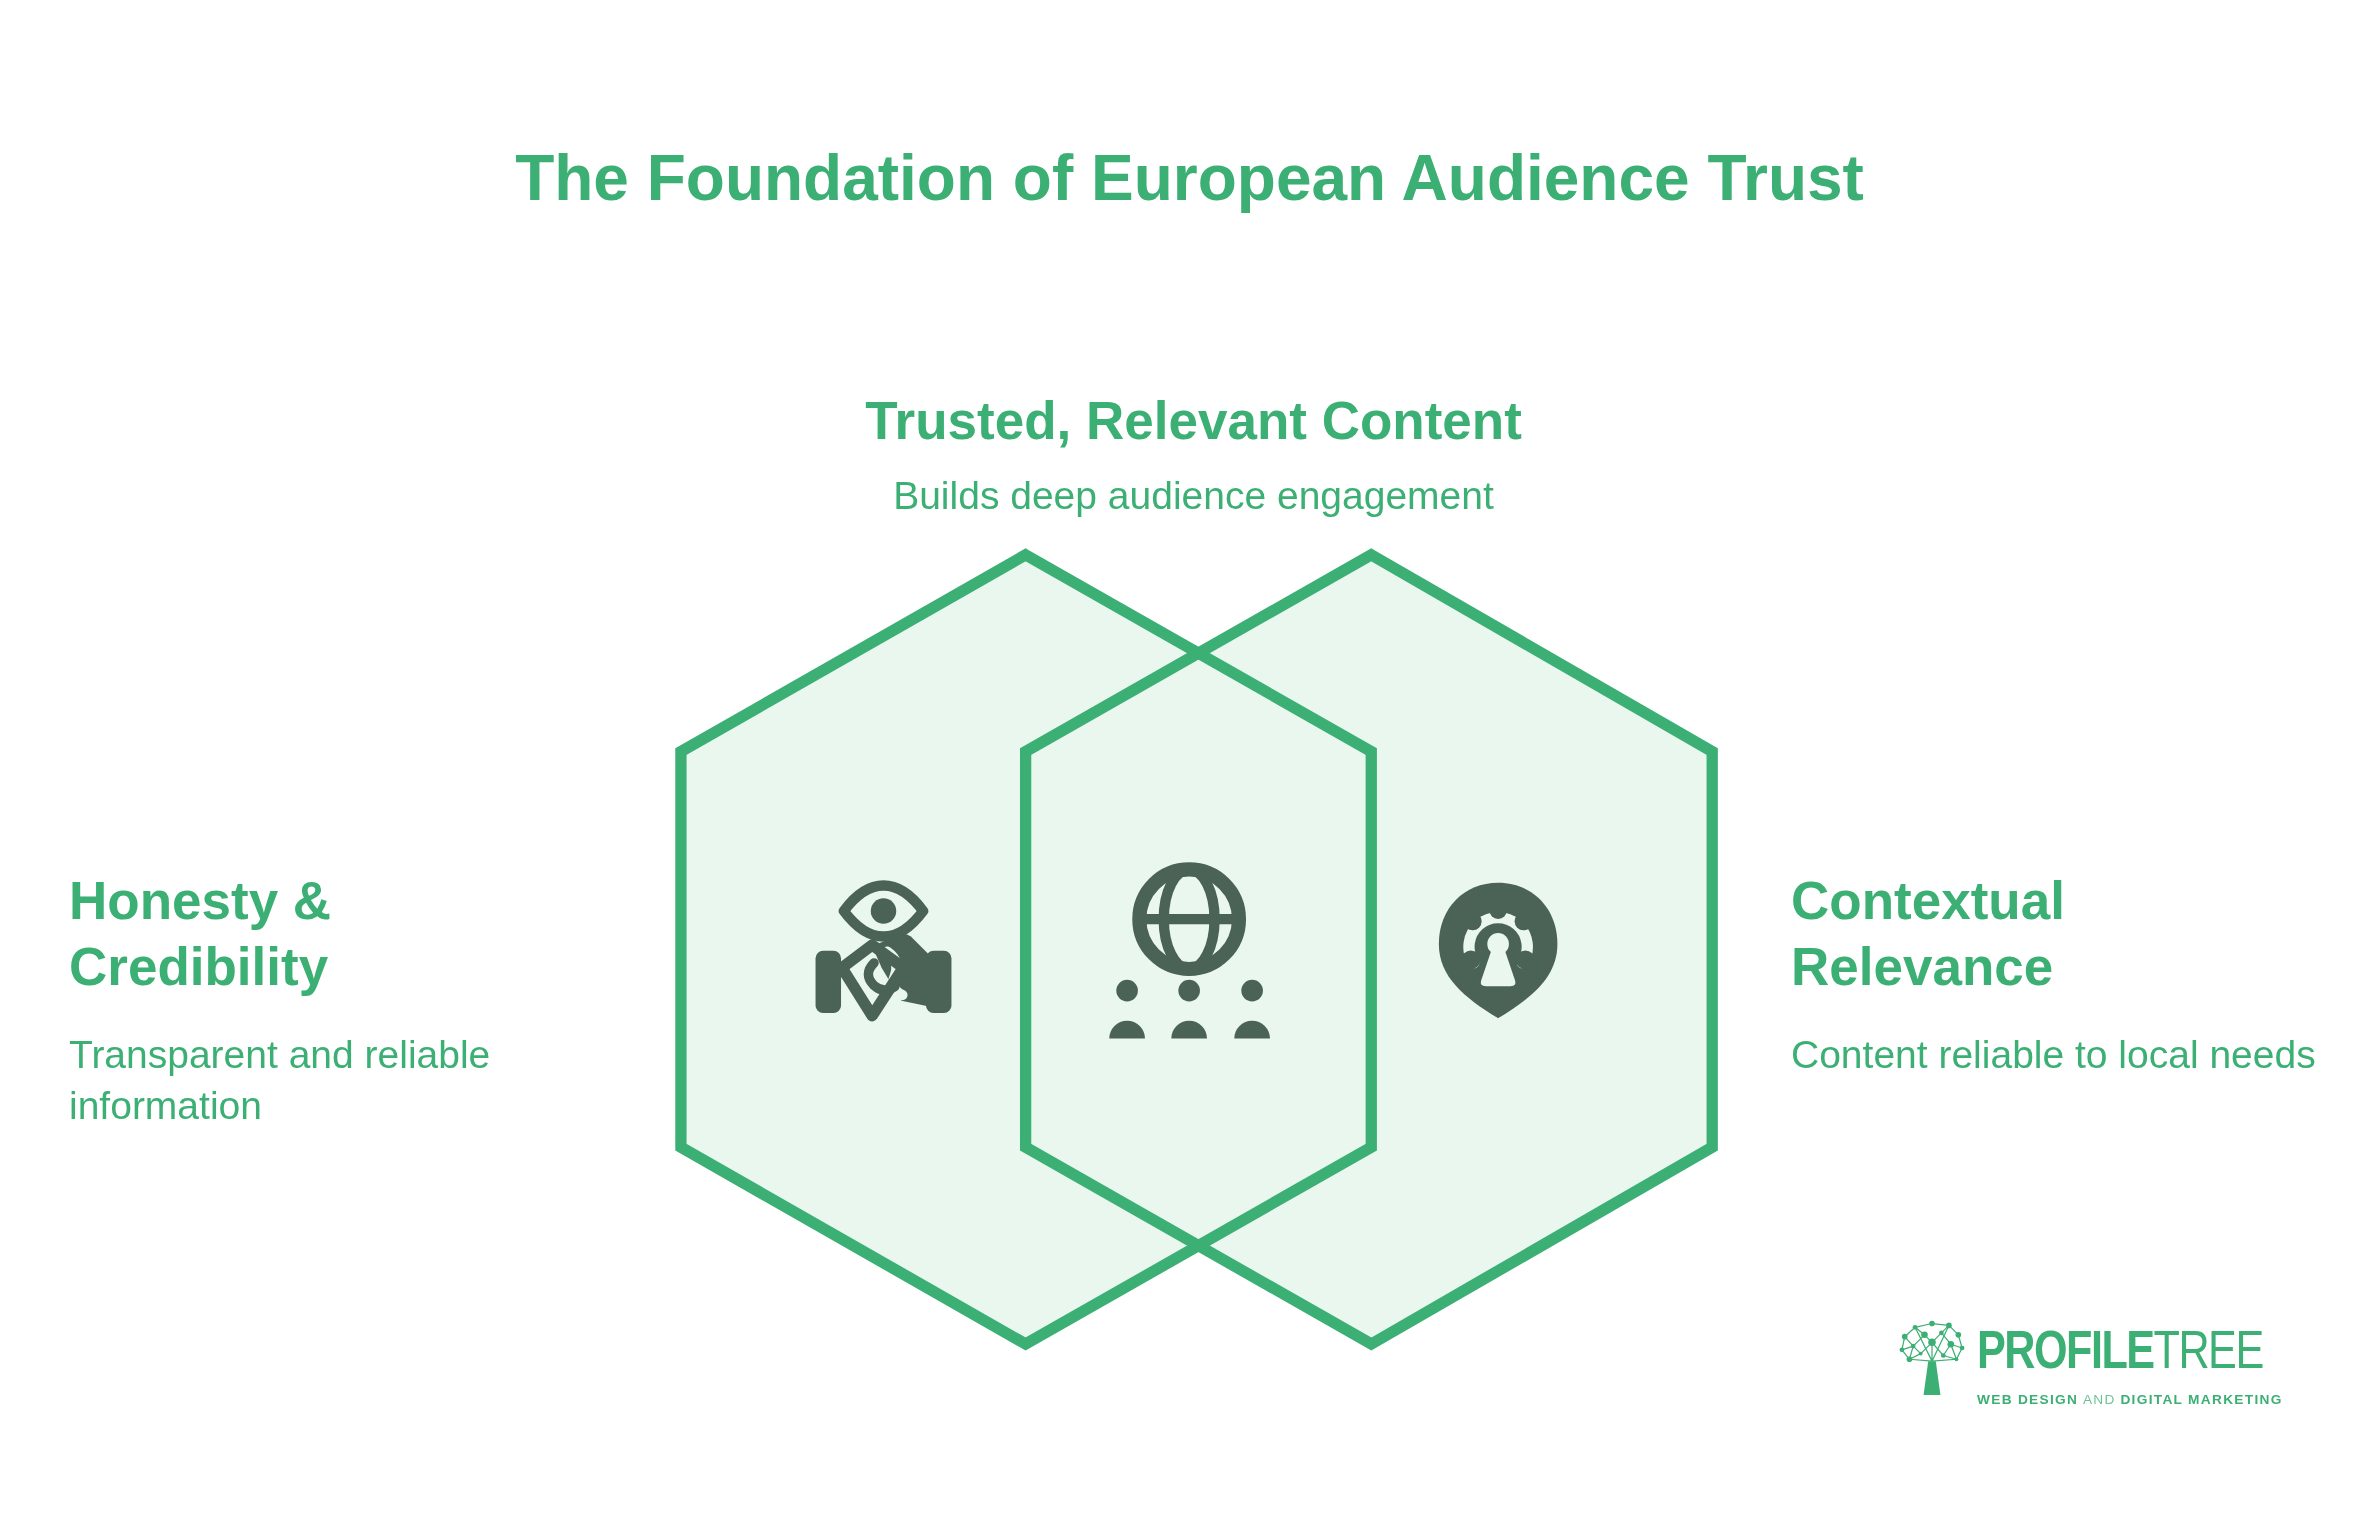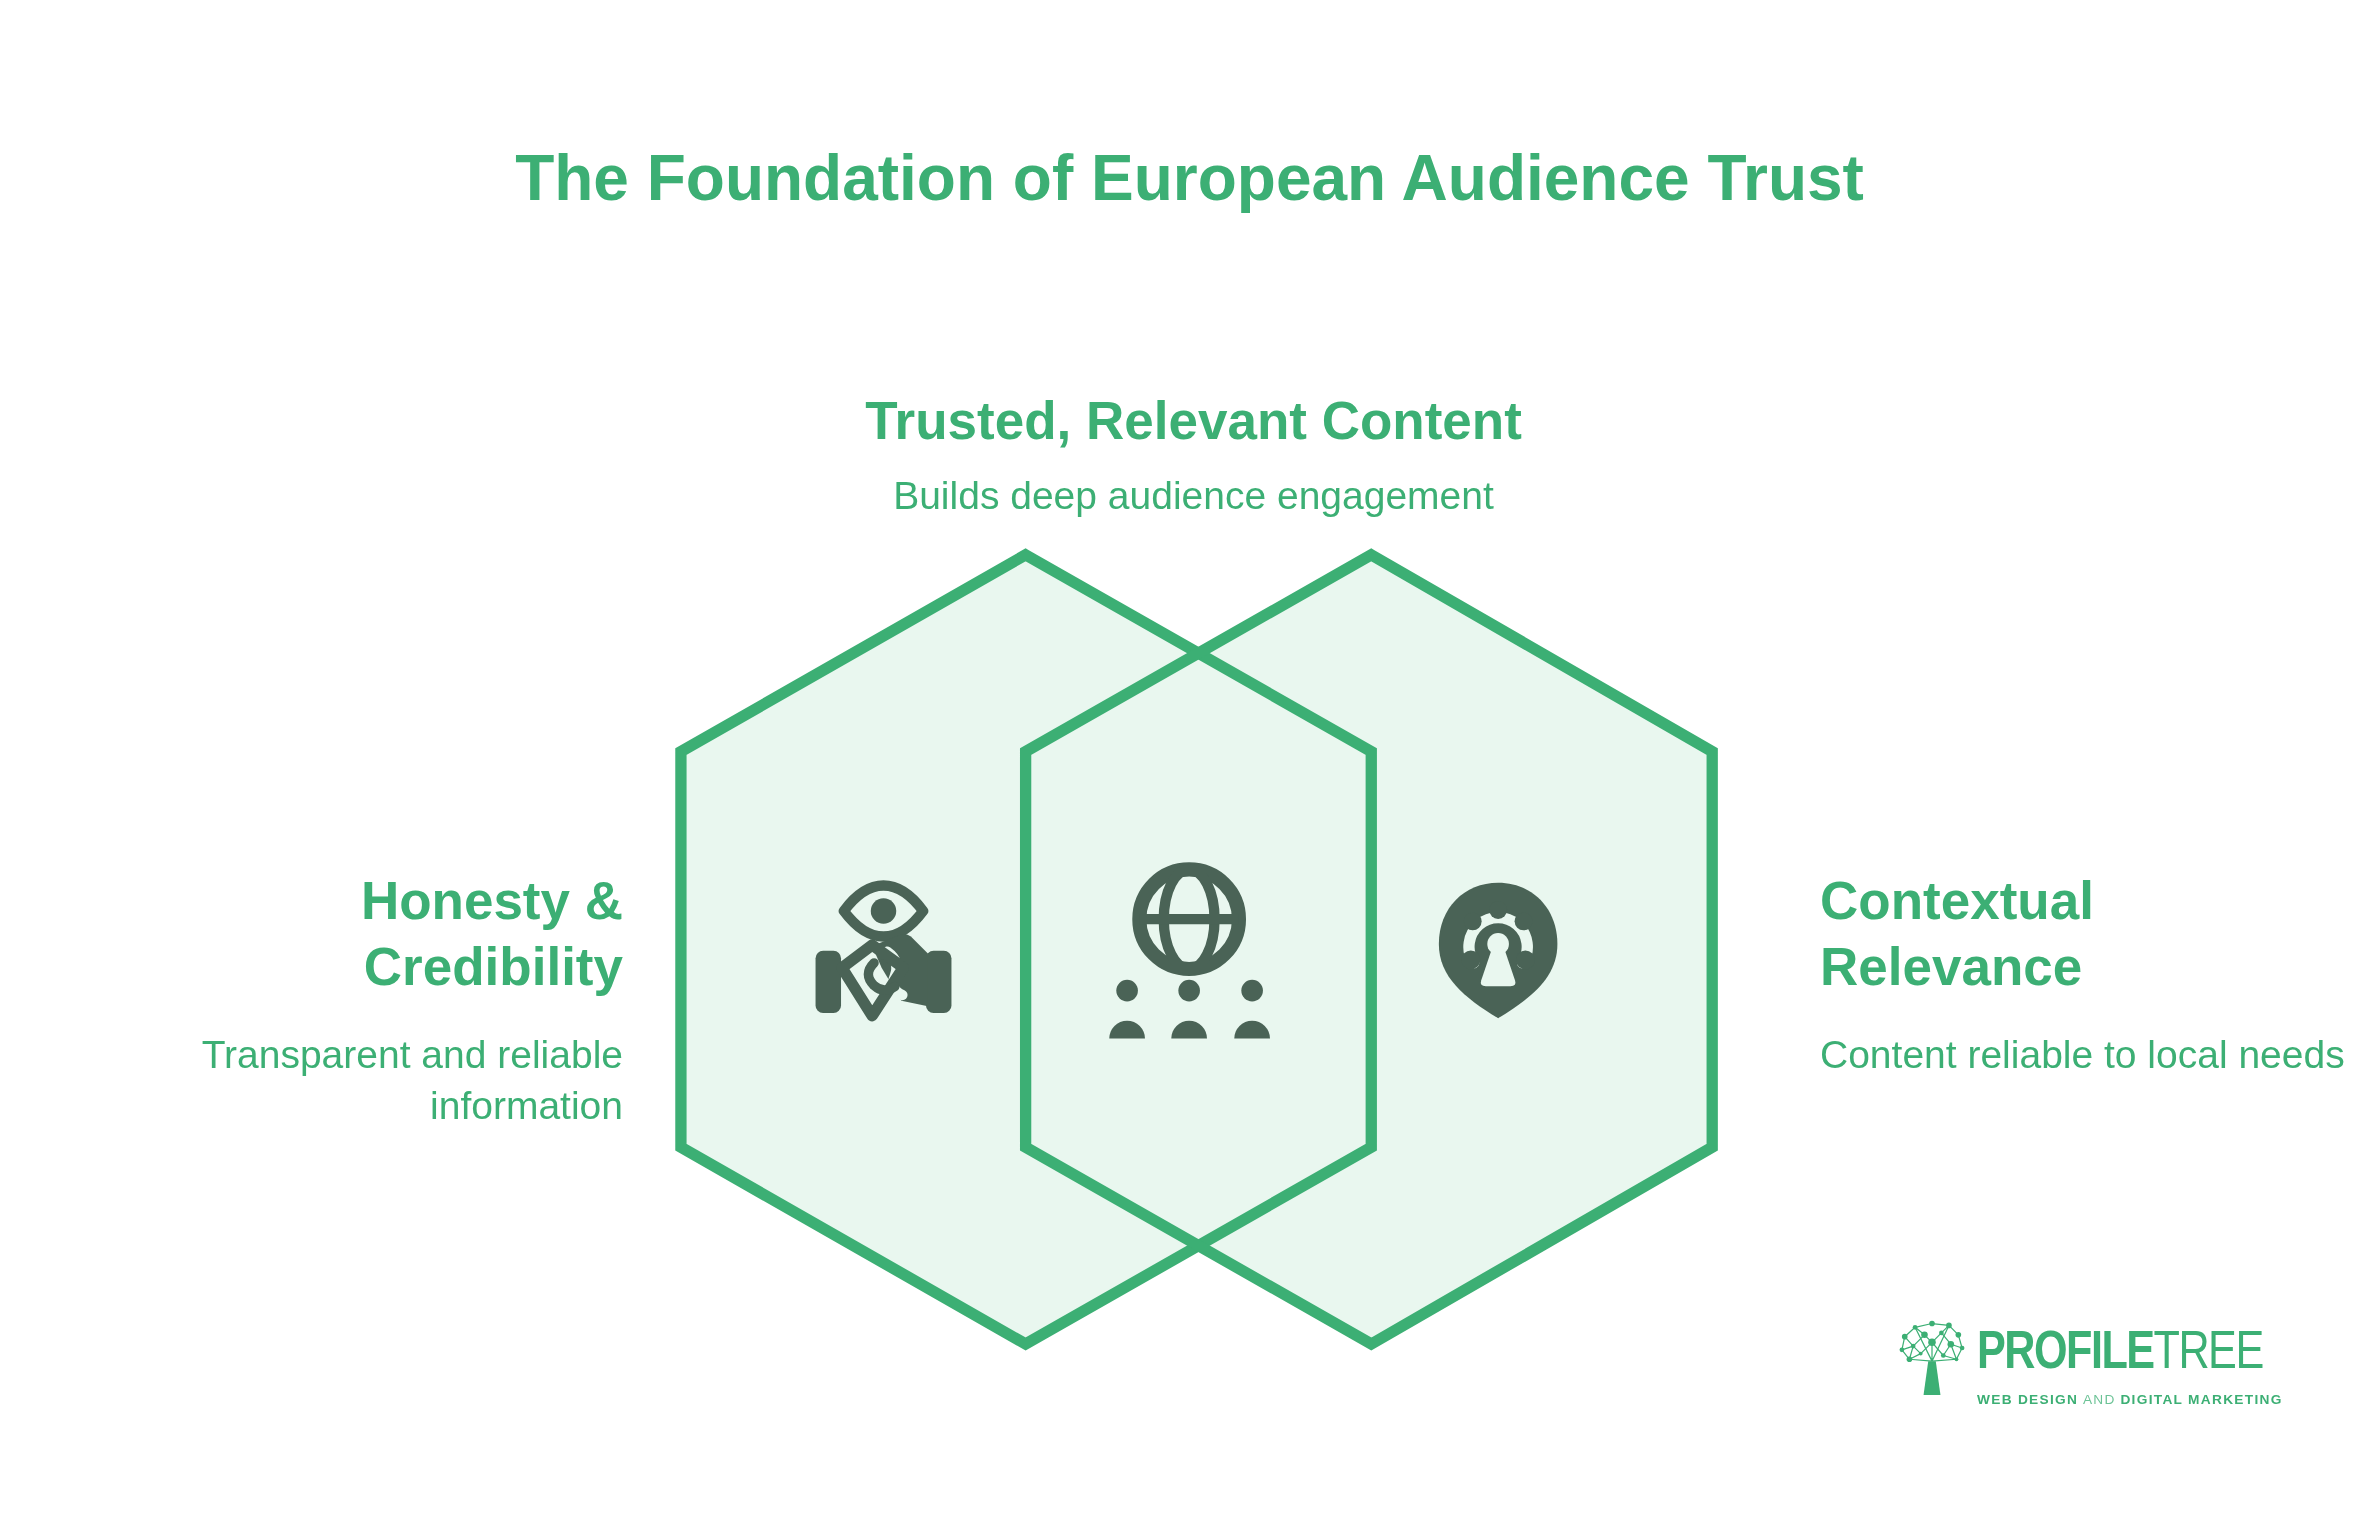--- a/index.html
+++ b/index.html
@@ -22,22 +22,22 @@
     text-align:center;
     font-size:64px;font-weight:700;color:var(--green);
     letter-spacing:0px;
   }
   .venn-svg{position:absolute;left:0;top:0;}
   .label{position:absolute;color:var(--green);}
   .label h2{font-size:53px;font-weight:700;line-height:1.25;}
   .label p{font-size:39px;font-weight:400;line-height:1.32;margin-top:28px;}
   .label-top{left:605px;top:388px;width:1177px;text-align:center;}
   .label-top p{margin-top:16px;}
-  .label-left{left:96px;top:868px;width:527px;text-align:right;}
-  .label-right{left:1791px;top:868px;width:541px;text-align:left;margin-left:29px;}
+  .label-left{left:69px;top:868px;width:527px;}
+  .label-right{left:1791px;top:868px;width:541px;text-align:left;}
   .icon-box{position:absolute;}
   .logo{
     position:absolute;left:1898px;top:1316px;
     display:flex;align-items:flex-start;gap:11px;color:var(--green);
   }
   .logo-text{padding-top:5.6px;}
   .brand-line{
     display:inline-block;
     transform:scaleX(0.8);transform-origin:0 50%;
     font-size:54px;line-height:1;letter-spacing:-1.9px;white-space:nowrap;

